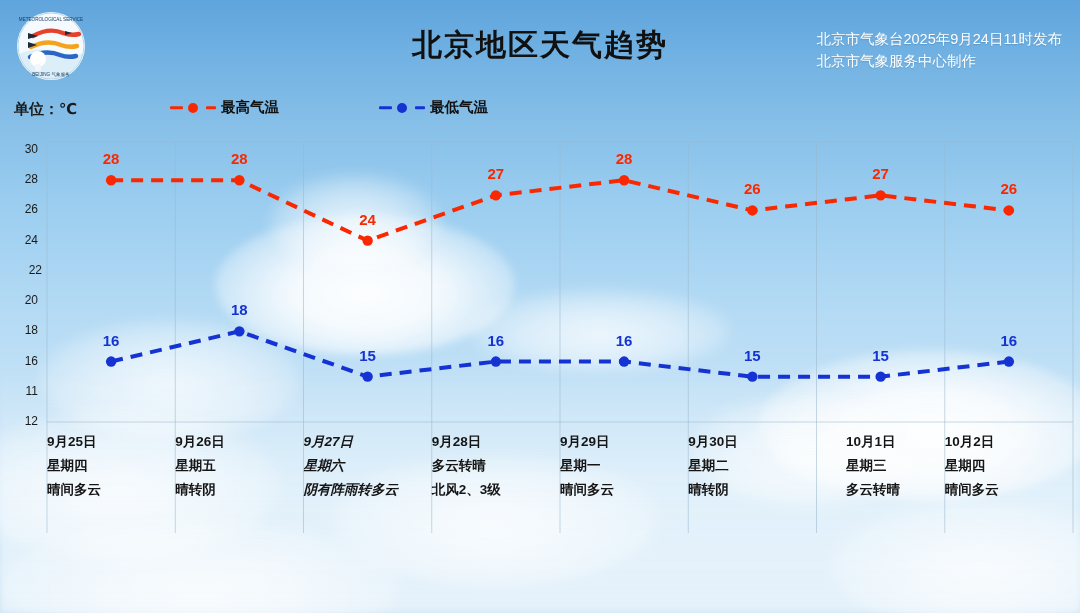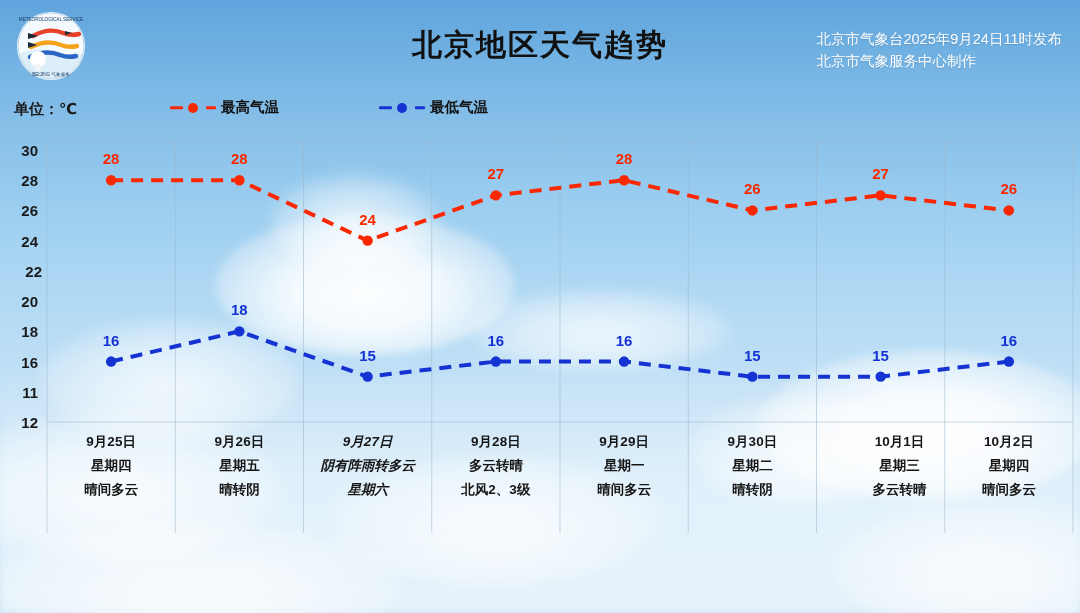--- a/index.html
+++ b/index.html
@@ -92,37 +92,37 @@
   .legend-dash.min::before, .legend-dash.min::after { background:#1433d2; }
   .legend-dash.min .dot { background:#1433d2; }
   .legend-text { font-size:14.5px; font-weight:bold; color:#111; }
 
   
   #plot-wrap { position:absolute; inset:0; z-index:4; }
   #plot-svg { position:absolute; left:0; top:0; }
 
   .ytick {
     position:absolute; z-index:5;
-    font-size:15px; font-weight:bold; color:#1a1a1a;
+    font-size:12px; font-weight:normal; color:#1a1a1a;
     width:34px; text-align:right;
   }
 
   .dlabel {
     position:absolute; z-index:6;
     font-size:15px; font-weight:bold;
     text-align:center; width:44px;
     transform:translateX(-22px);
   }
   .dlabel.max { color:#fa2800; }
   .dlabel.min { color:#1433d2; }
 
   
   #xaxis { position:absolute; left:0; top:430px; width:1080px; height:110px; z-index:5; }
   .daycol {
-    position:absolute; top:0; text-align:center;
+    position:absolute; top:0; text-align:left;
     font-size:13.5px; font-weight:bold; color:#151515; line-height:1.78;
   }
   .daycol div { white-space:nowrap; }
 </style>
 </head>
 <body>
 
 <div id="backdrop">
   <div class="sky"></div>
   <div class="cloud" style="left:215px;top:215px;width:300px;height:140px;"></div>
@@ -261,22 +261,22 @@
       <div>星期四</div>
       <div>晴间多云</div>
     </div>
     <div class="daycol" style="left: 175.25px; width: 128.25px;">
       <div>9月26日</div>
       <div>星期五</div>
       <div>晴转阴</div>
     </div>
     <div class="daycol" style="left: 303.5px; width: 128.25px; font-style: italic;">
       <div>9月27日</div>
+      <div>星期六</div>
       <div>阴有阵雨转多云</div>
-      <div>星期六</div>
     </div>
     <div class="daycol" style="left: 431.75px; width: 128.25px;">
       <div>9月28日</div>
       <div>多云转晴</div>
       <div>北风2、3级</div>
     </div>
     <div class="daycol" style="left: 560px; width: 128.25px;">
       <div>9月29日</div>
       <div>星期一</div>
       <div>晴间多云</div>

